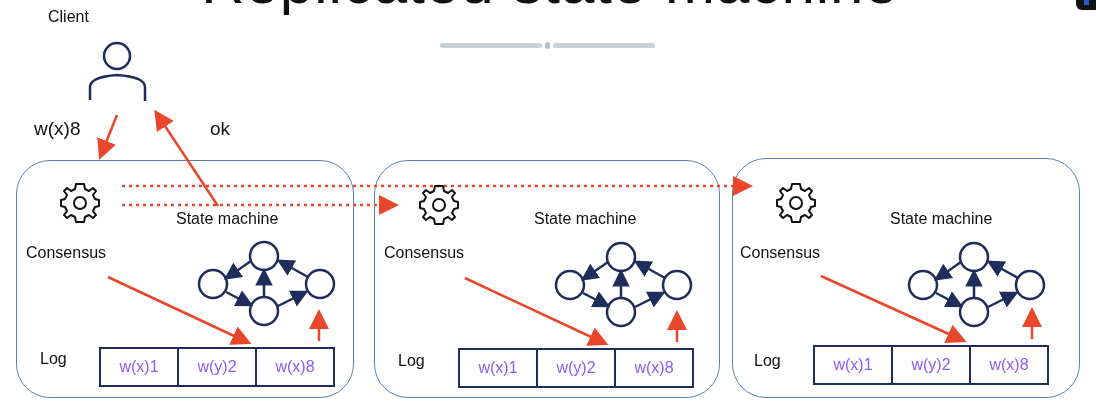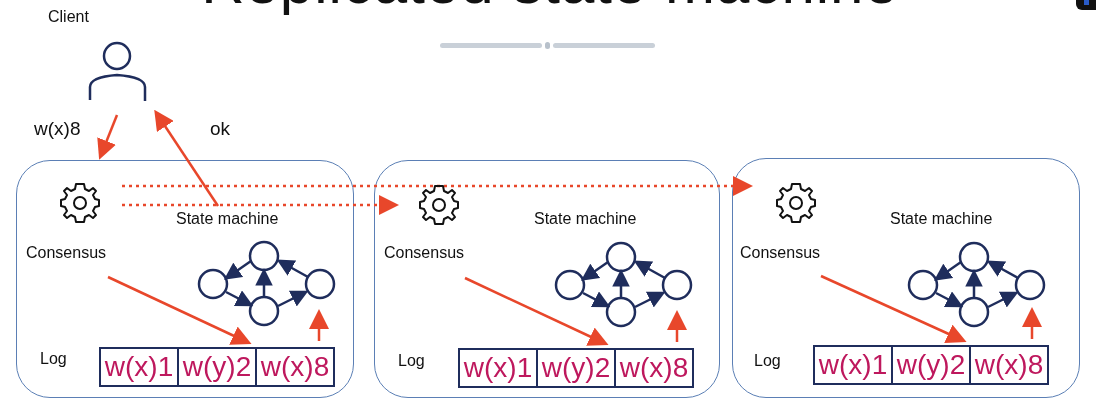--- a/index.html
+++ b/index.html
@@ -6,21 +6,21 @@
   body{width:1096px;height:410px;position:relative;overflow:hidden;font-family:"Liberation Sans",sans-serif;}
   .title{position:absolute;left:200px;top:-52px;width:700px;text-align:center;font-size:60px;color:#111;white-space:nowrap;letter-spacing:1px;}
   .divider{position:absolute;top:43px;height:5px;background:#c9d0d8;border-radius:3px;}
   .dot{position:absolute;top:42px;left:545px;width:5px;height:7px;border-radius:3px;background:#b8c1cb;}
   .corner-widget{position:absolute;right:-10px;top:-12px;width:30px;height:22px;background:#111;border-radius:6px;}
   .corner-widget span{position:absolute;left:8px;top:12px;width:5px;height:5px;background:#2a5cc9;}
   .lbl{position:absolute;font-size:16px;color:#111;white-space:nowrap;}
   .small{font-size:19px;}
   .node{position:absolute;border:1.5px solid #5b7fb5;border-radius:34px;background:transparent;}
   .log{position:absolute;display:flex;border:2px solid #1f2d5c;height:36px;}
-  .log .cell{border-right:2px solid #1f2d5c;display:flex;align-items:center;justify-content:center;font-size:28px;color:#be185d;width:76px;}
+  .log .cell{border-right:2px solid #1f2d5c;display:flex;align-items:center;justify-content:center;font-size:16px;color:#8b5cf6;width:76px;}
   .log .cell:last-child{border-right:none;}
   svg.overlay{position:absolute;left:0;top:0;}
 </style>
 </head>
 <body>
 
 <div class="title">Replicated state machine</div>
 <div class="divider" style="left:440px;width:102px;"></div>
 <div class="dot"></div>
 <div class="divider" style="left:553px;width:102px;"></div>

